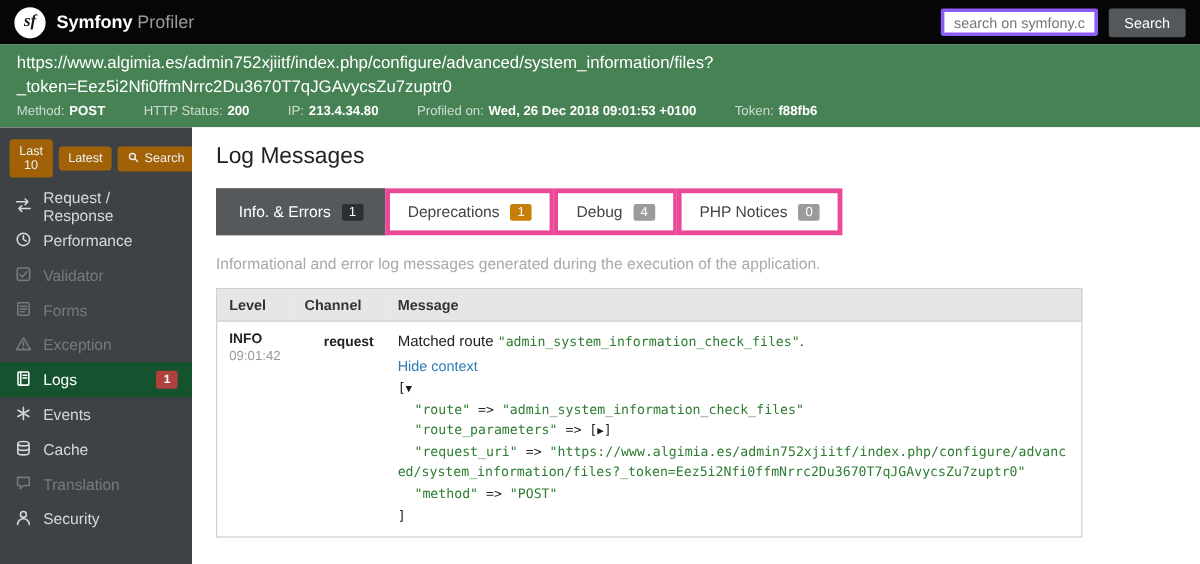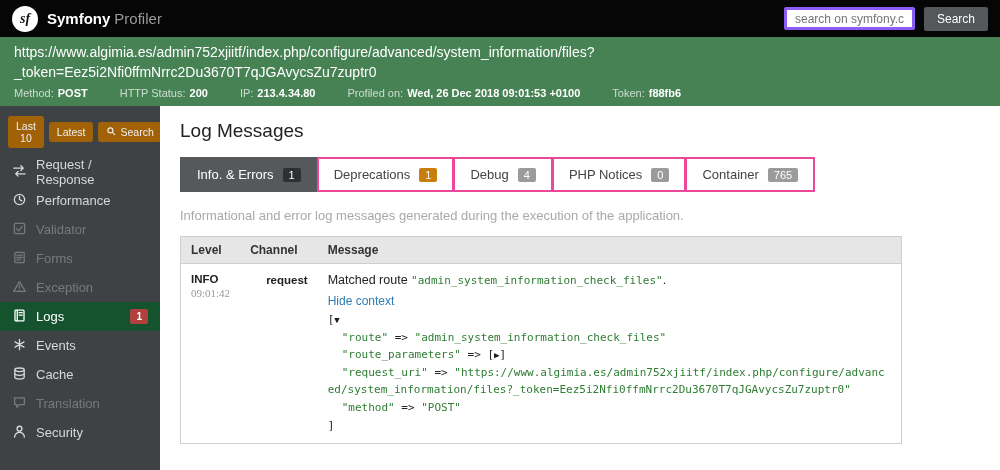--- a/index.html
+++ b/index.html
@@ -33,34 +33,34 @@
   .pill svg{ width:10px; height:10px; }
   .nav-item{ height:29px; display:flex; align-items:center; gap:9px; padding:0 12px; font-size:13px; color:#d8d8d8; cursor:pointer; }
   .nav-item svg{ width:15px; height:15px; flex:0 0 15px; }
   .nav-item.disabled{ color:#77797c; cursor:default; }
   .nav-item.active{ background:#14532d; color:#fff; }
   .nav-badge{ margin-left:auto; background:#b0413e; color:#fff; font-size:10px; font-weight:bold; padding:2px 6px; border-radius:2px; }
   
   main{ flex:1; padding:14px 20px; overflow:hidden; background:#fff; }
   h1{ font-size:19px; font-weight:400; color:#222; }
   .tabs{ margin-top:15px; display:flex; }
-  .tab{ border:2px solid #ec4899; background:#fff; color:#444; font-size:13px; padding:8px 15px; display:flex; align-items:center; gap:9px; margin-left:-1px; cursor:pointer; white-space:nowrap; }
+  .tab{ border:4px solid #ec4899; background:#fff; color:#444; font-size:13px; padding:8px 15px; display:flex; align-items:center; gap:9px; margin-left:-1px; cursor:pointer; white-space:nowrap; }
   .tab:first-child{ margin-left:0; }
   .tab.active{ background:#55595c; border-color:#55595c; color:#fff; }
   .tab-badge{ background:#9b9b9b; color:#fff; font-size:11px; padding:1px 6px; border-radius:2px; }
   .tab.active .tab-badge{ background:#2d2f31; }
   .tab-badge.warning{ background:#c87e0a; }
   .desc{ color:#a9a9a9; font-size:13px; margin:16px 0 13px; }
   
   table.log{ border-collapse:collapse; width:100%; max-width:722px; border:1px solid #cfcfcf; }
   table.log th{ background:#e6e6e6; border-bottom:1px solid #cfcfcf; text-align:left; font-size:12px; color:#333; padding:6px 10px; }
   table.log td{ padding:9px 10px; vertical-align:top; font-size:12px; }
   .col-level{ width:52px; } .col-channel{ width:60px; }
   .lvl{ font-weight:bold; font-size:11.5px; color:#222; }
-  .time{ color:#999; font-size:11px; margin-top:2px;font-family:Liberation Serif, serif; }
+  .time{ color:#999; font-size:11px; margin-top:2px; }
   .chan{ font-weight:bold; font-size:11.5px; color:#222;padding-left:16px; }
   .msg{ font-size:12.5px; color:#222; }
   .msg code{ font-family:"DejaVu Sans Mono", monospace; font-size:11px; color:#2e7d32; }
   .ctx-link{ color:#2d7db3; font-size:12px; text-decoration:none; display:inline-block; margin-top:7px; cursor:pointer; }
   .dump{ font-family:"DejaVu Sans Mono", monospace; font-size:11px; line-height:1.6; margin-top:3px; color:#222; word-break:break-all; }
   .dump .indent{ padding-left:14px; }
   .dump .indent-first{ text-indent:14px; }
   .d-key, .d-str{ color:#2e7d32; }
   .d-arrow, .d-punc{ color:#222; }
   .d-toggle{ font-size:9px; color:#1a1a1a; cursor:pointer; }
@@ -195,24 +195,20 @@
         <span>Deprecations</span>
         <span class="tab-badge warning">1</span>
       </div>
       <div class="tab">
         <span>Debug</span>
         <span class="tab-badge">4</span>
       </div>
       <div class="tab">
         <span>PHP Notices</span>
         <span class="tab-badge">0</span>
-      </div>
-      <div class="tab">
-        <span>Container</span>
-        <span class="tab-badge">765</span>
       </div>
     </div>
 
     <p class="desc">Informational and error log messages generated during the execution of the application.</p>
 
     <table class="log">
       <thead>
         <tr>
           <th class="col-level">Level</th>
           <th class="col-channel">Channel</th>

